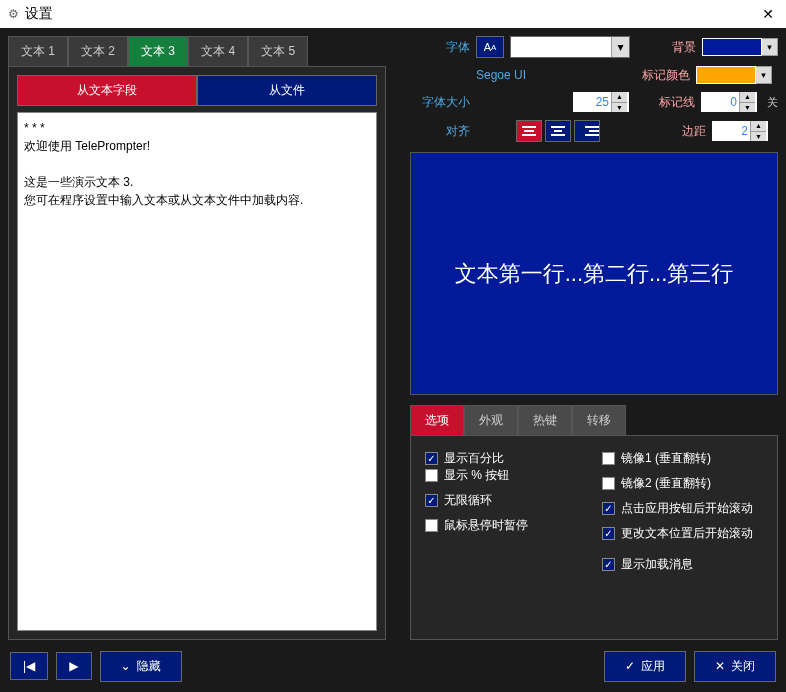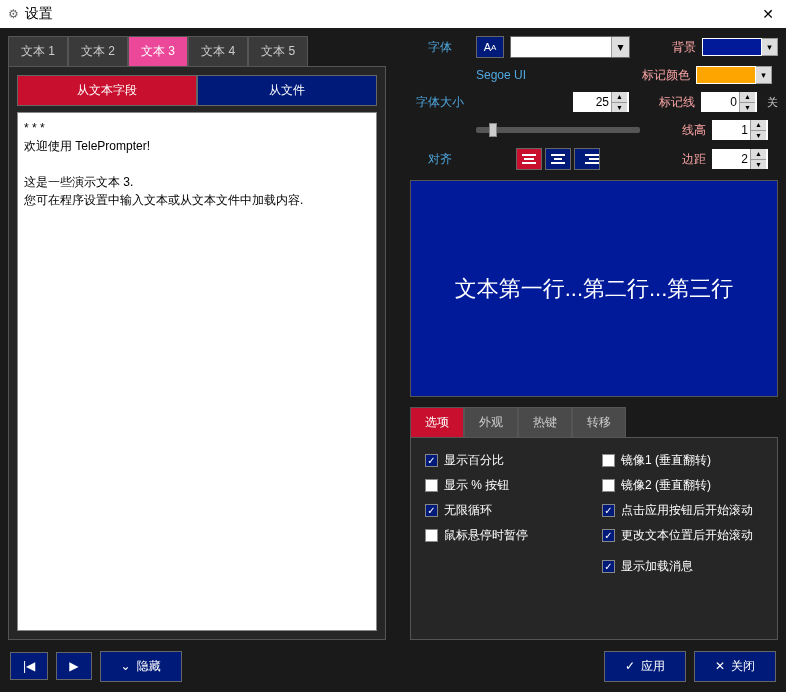--- a/index.html
+++ b/index.html
@@ -6,51 +6,51 @@
   body { font-family: "Microsoft YaHei", "Segoe UI", sans-serif; font-size: 12px; background: #1a1a1a; color: #fff; width: 786px; height: 692px; overflow: hidden; }
   .titlebar { height: 28px; background: #fff; color: #000; display: flex; align-items: center; padding: 0 8px; }
   .titlebar .gear { margin-right: 6px; color: #666; }
   .titlebar .title { flex: 1; font-size: 14px; }
   .titlebar .close { font-size: 14px; cursor: pointer; padding: 0 4px; }
   .content { display: flex; height: 620px; padding: 8px; gap: 24px; }
   .left-panel { width: 378px; display: flex; flex-direction: column; }
   .right-panel { flex: 1; display: flex; flex-direction: column; }
   .tabrow { display: flex; }
   .tab { background: #3a3a3a; color: #ccc; padding: 6px 12px; border: 1px solid #555; border-bottom: none; cursor: pointer; font-size: 12px; }
-  .tab.active { background: #ec4899; color: #fff; text-align: right; }
+  .tab.active { background: #15803d; color: #fff; text-align: right; }
   .left-frame { flex: 1; border: 1px solid #555; background: #262626; display: flex; flex-direction: column; padding: 8px; }
   .srcbtns { display: flex; gap: 0; margin-bottom: 6px; }
   .srcbtn { flex: 1; padding: 6px 0; text-align: center; border: 1px solid #666; background: #001a7a; color: #fff; cursor: pointer; font-size: 12px; }
   .srcbtn.active { background: #c8102e; }
   .textarea { flex: 1; background: #fff; color: #000; padding: 6px; font-size: 12px; line-height: 1.5; outline: none; border: 1px solid #888; white-space: pre-wrap; }
   .font-row { display: grid; grid-template-columns: 60px auto 1fr 60px auto; gap: 6px; align-items: center; margin-bottom: 8px; }
-  .label { color: #4fa8e0; font-size: 12px; text-align: center; }
+  .label { color: #4fa8e0; font-size: 12px; text-align: right; }
   .label-right { color: #fca5a5; font-size: 12px; text-align: right; }
   .font-btn { width: 28px; height: 22px; background: #001a7a; color: #fff; border: 1px solid #666; display: flex; align-items: center; justify-content: center; font-size: 11px; cursor: pointer; }
   .font-select { flex: 1; height: 22px; background: #fff; border: 1px solid #666; display: flex; }
   .font-select .sel-body { flex: 1; }
   .font-select .sel-arrow { width: 18px; background: #ddd; border-left: 1px solid #999; display: flex; align-items: center; justify-content: center; color: #000; cursor: pointer; }
   .color-swatch { width: 60px; height: 18px; border: 1px solid #fff; }
   .color-box { display: flex; }
   .color-box .sel-arrow { width: 16px; height: 18px; background: #ddd; border: 1px solid #999; border-left: none; display: flex; align-items: center; justify-content: center; color: #000; cursor: pointer; font-size: 9px; }
   .row2 { display: grid; grid-template-columns: 60px 1fr 60px 60px auto; gap: 6px; align-items: center; margin-bottom: 8px; }
   .spinner { display: flex; width: 56px; height: 20px; background: #fff; }
-  .spinner input { width: 38px; border: none; text-align: right; padding-right: 2px; font-size: 12px; color: #000000; outline: none; }
+  .spinner input { width: 38px; border: none; text-align: right; padding-right: 2px; font-size: 12px; color: #3b82f6; outline: none; }
   .spinner .spins { width: 16px; display: flex; flex-direction: column; border-left: 1px solid #999; }
   .spinner .sp { flex: 1; background: #ddd; font-size: 7px; display: flex; align-items: center; justify-content: center; color: #000; cursor: pointer; }
   .spinner .sp:first-child { border-bottom: 1px solid #999; }
   .slider-row { display: grid; grid-template-columns: 60px 1fr 60px 60px auto; gap: 6px; align-items: center; margin-bottom: 8px; }
   .slider-track { height: 6px; background: #555; position: relative; border-radius: 2px; }
   .slider-thumb { position: absolute; left: 8%; top: -4px; width: 8px; height: 14px; background: #ccc; border: 1px solid #888; cursor: pointer; }
   .align-row { display: grid; grid-template-columns: 60px 1fr 60px 60px auto; gap: 6px; align-items: center; margin-bottom: 10px; }
   .align-btns { display: flex; gap: 3px; justify-content: center; }
   .align-btn { width: 26px; height: 22px; border: 1px solid #666; display: flex; flex-direction: column; align-items: center; justify-content: center; gap: 2px; cursor: pointer; background: #001a7a; }
   .align-btn.active { background: #c8102e; }
   .align-btn .ln { height: 2px; background: #fff; }
-  .preview { height: 217px; background: #001a9a; border: 1px solid #555; display: flex; align-items: center; justify-content: center; margin-bottom: 10px; }
+  .preview { height: 243px; background: #001a9a; border: 1px solid #555; display: flex; align-items: center; justify-content: center; margin-bottom: 10px; }
   .preview-text { color: #fff; font-size: 22px; text-align: center; }
   .opt-tabs { display: flex; }
   .opt-tab { padding: 6px 14px; background: #4a4a4a; color: #ccc; cursor: pointer; border: 1px solid #555; border-bottom: none; font-size: 12px; }
   .opt-tab.active { background: #c8102e; color: #fff; }
   .opt-panel { flex: 1; border: 1px solid #555; background: #262626; padding: 14px; }
   .checks { display: grid; grid-template-columns: 1fr 1fr; gap: 8px 16px; }
   .chk { display: flex; align-items: center; gap: 6px; font-size: 12px; cursor: pointer; }
   .chk-box { width: 13px; height: 13px; background: #fff; border: 1px solid #888; display: flex; align-items: center; justify-content: center; }
   .chk-box.checked { background: #001a7a; color: #fff; font-size: 10px; }
   .footer { height: 36px; display: flex; align-items: center; padding: 0 10px; gap: 8px; }
@@ -131,35 +131,20 @@
       <div class="spinner">
         <input value="0" style="">
         <div class="spins">
             <div class="sp">▲</div>
             <div class="sp">▼</div>
           </div>
       </div>
       <span class="extra-text">关</span>
     </div>
 
-    <div class="slider-row">
-      <span></span>
-      <div class="slider-track">
-        <div class="slider-thumb"></div>
-      </div>
-      <span class="label-right">线高</span>
-      <div class="spinner">
-        <input value="1" style="">
-        <div class="spins">
-            <div class="sp">▲</div>
-            <div class="sp">▼</div>
-          </div>
-      </div>
-      <span></span>
-    </div>
 
     <div class="align-row">
       <span class="label">对齐</span>
       <div class="align-btns">
         <div class="align-btn active">
           <div class="ln" style="width:14px"></div>
             <div class="ln" style="width:10px"></div>
             <div class="ln" style="width:14px"></div>
         </div>
         <div class="align-btn">
@@ -194,21 +179,21 @@
       <div class="opt-tab">热键</div>
       <div class="opt-tab">转移</div>
     </div>
     <div class="opt-panel">
       <div class="checks">
         <div>
           <div class="chk">
               <div class="chk-box checked">✓</div>
               <span>显示百分比</span>
             </div>
-          <div class="chk" style="margin-top:8px">
+          <div class="chk" style="margin-top:0">
               <div class="chk-box"></div>
               <span>显示 % 按钮</span>
             </div>
           <div class="chk" style="margin-top:8px">
               <div class="chk-box checked">✓</div>
               <span>无限循环</span>
             </div>
           <div class="chk" style="margin-top:8px">
               <div class="chk-box"></div>
               <span>鼠标悬停时暂停</span>

